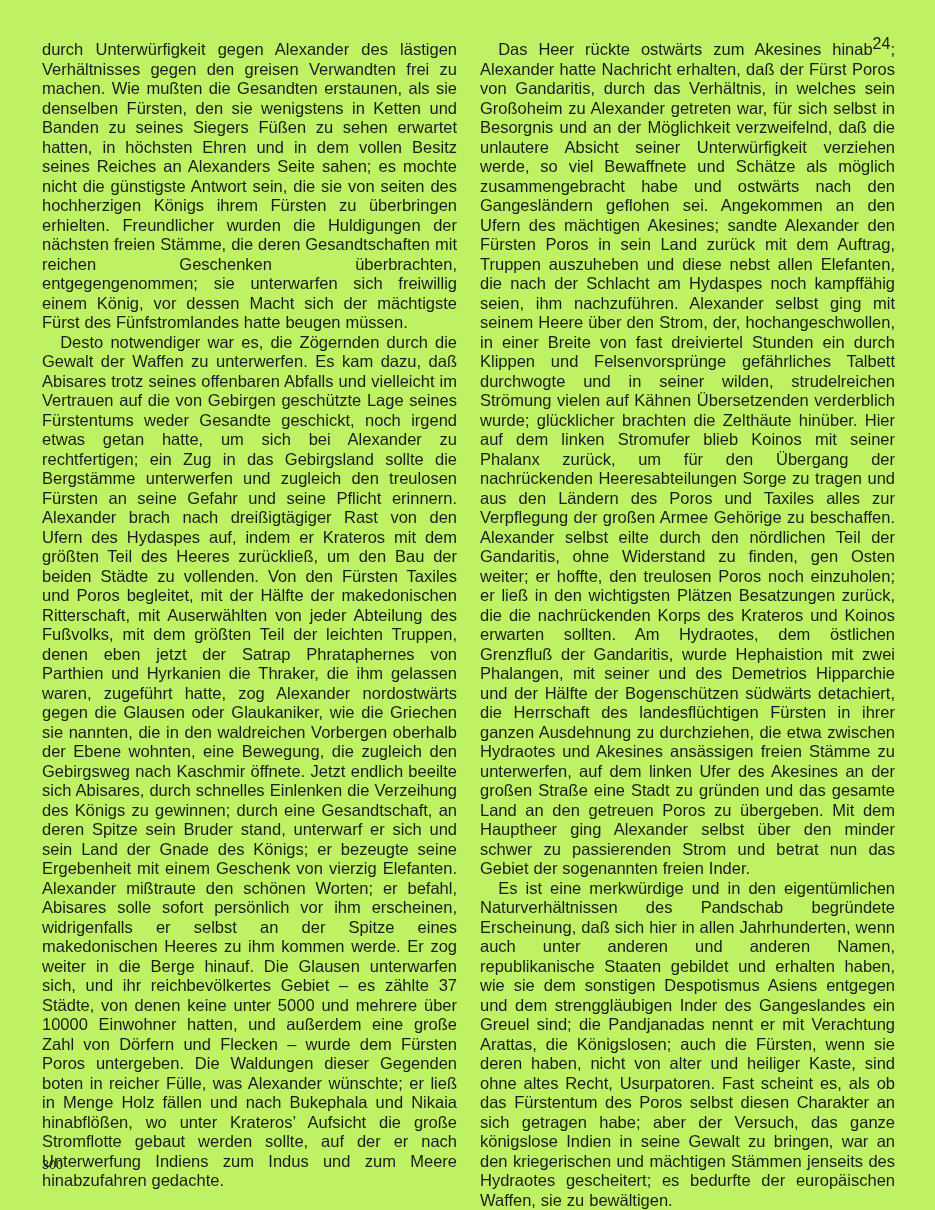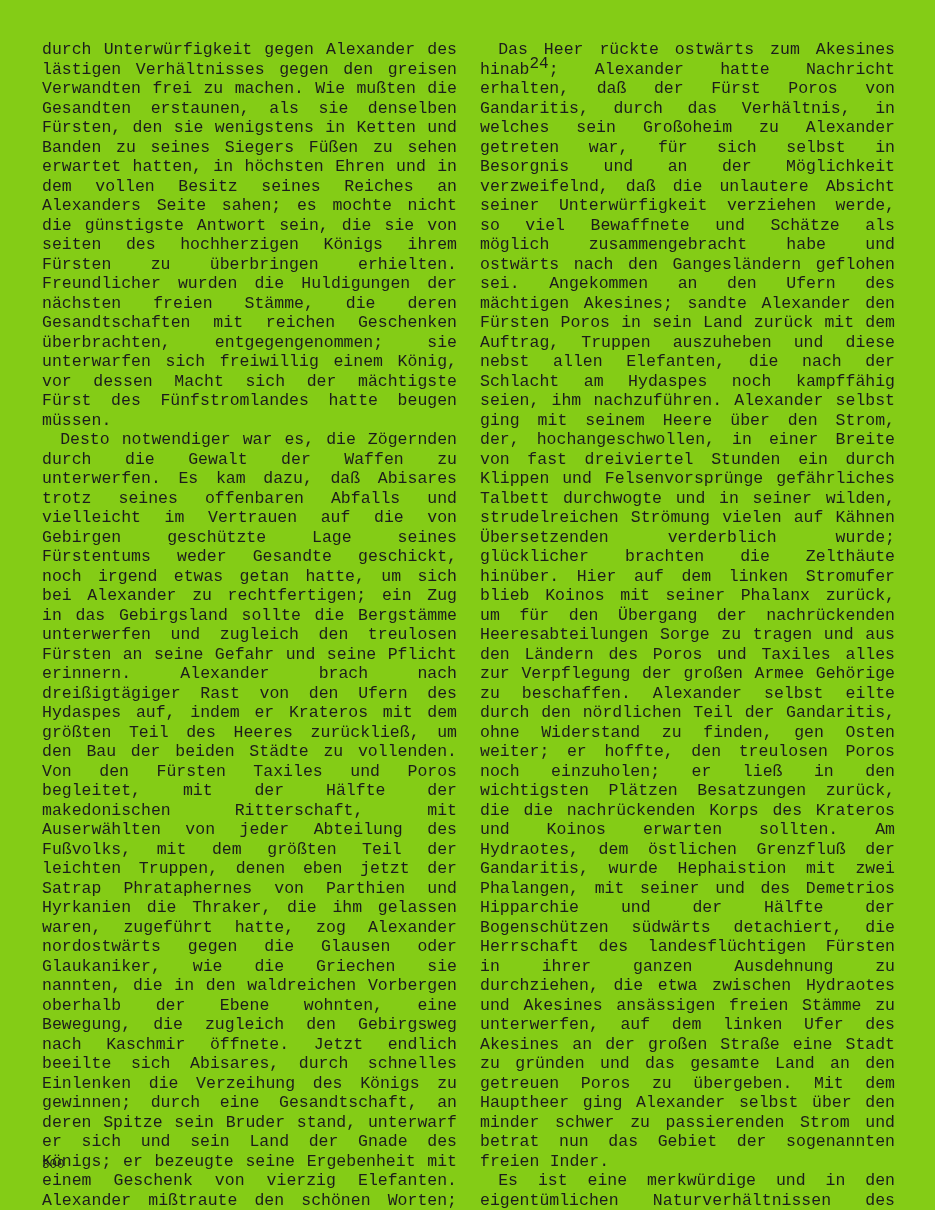--- a/index.html
+++ b/index.html
@@ -4,25 +4,25 @@
 <style>
   html, body {
     margin: 0;
     padding: 0;
     background: #ffffff;
   }
   .page {
     position: relative;
     width: 935px;
     height: 1210px;
-    background: #84cc16;
+    background: #bef264;
     box-sizing: border-box;
     padding: 40px 40px 0 42px;
     overflow: hidden;
-    font-family: Liberation Mono, monospace;
+    font-family: Liberation Sans, sans-serif;
     color: #1c1c1c;
   }
   .columns {
     display: flex;
     gap: 23px;
   }
   .column {
     width: 415px;
     box-sizing: border-box;
   }

